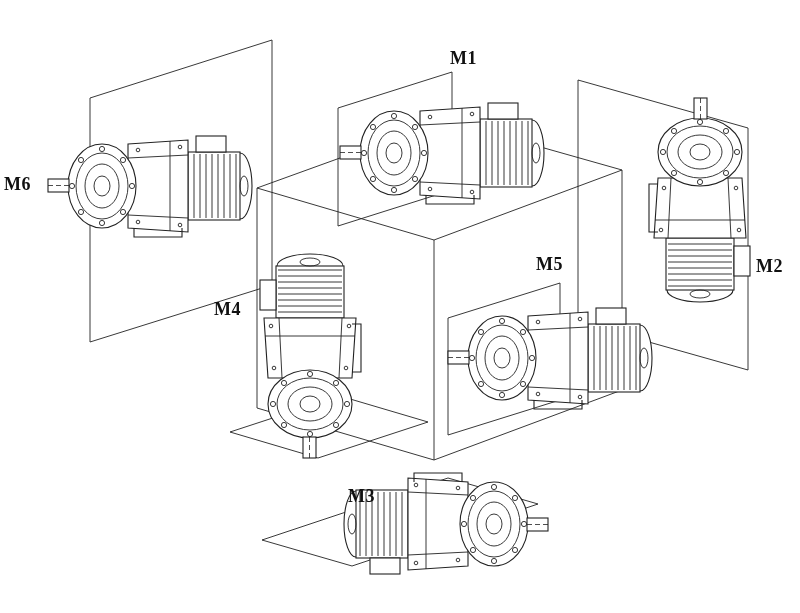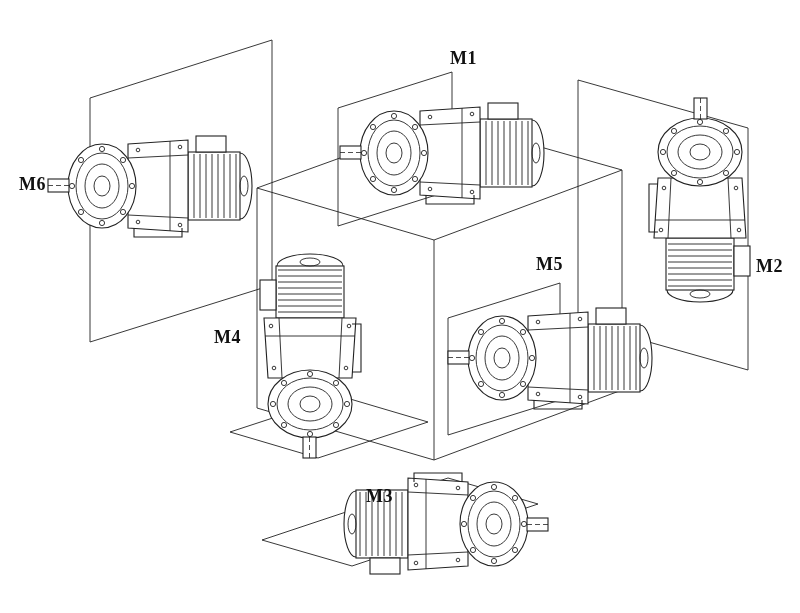--- a/index.html
+++ b/index.html
@@ -125,18 +125,18 @@
     <g>
       <use href="#gm" transform="translate(252,458) rotate(-90)"></use>
     </g>
     <g>
       <use href="#gm" transform="translate(548,582) scale(-1,-1)"></use>
     </g>
   </svg>
 
   <div class="lbl" style="left:450px; top:49px">M1</div>
   <div class="lbl" style="left:756px; top:257px">M2</div>
-  <div class="lbl" style="left:366px; top:487px">M3</div>
-  <div class="lbl" style="left:214px; top:328px">M4</div>
+  <div class="lbl" style="left:348px; top:487px">M3</div>
+  <div class="lbl" style="left:214px; top:300px">M4</div>
   <div class="lbl" style="left:536px; top:255px">M5</div>
-  <div class="lbl" style="left:19px;   top:175px">M6</div>
+  <div class="lbl" style="left:4px;   top:175px">M6</div>
 
 </div>
 
 </body></html>

